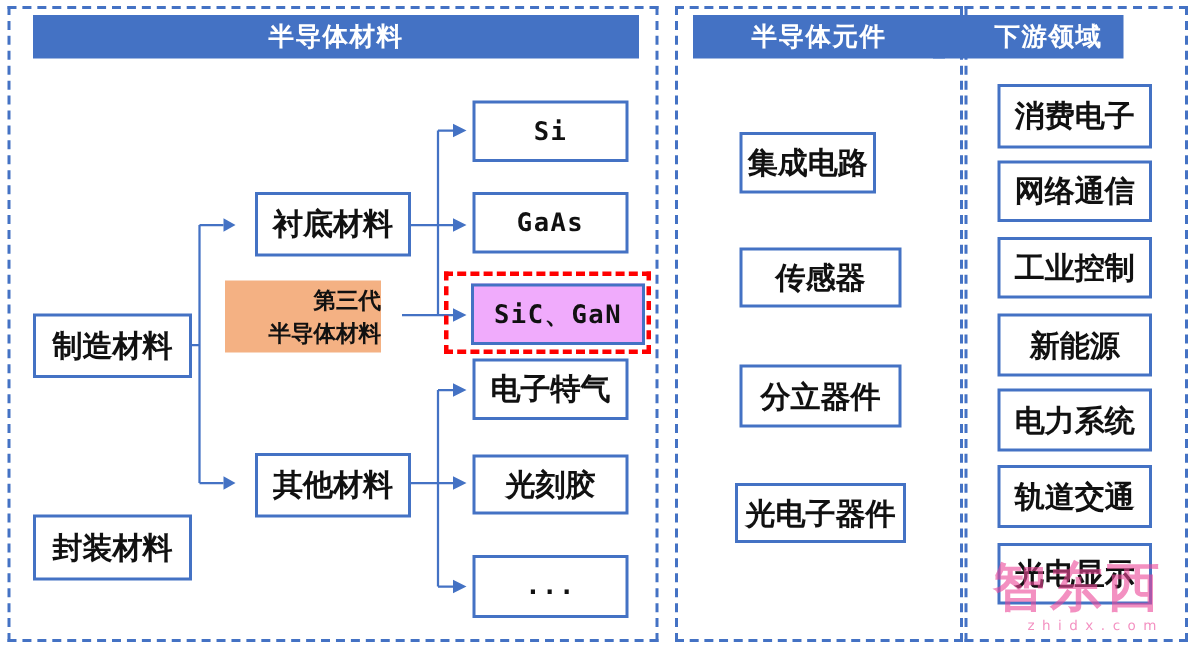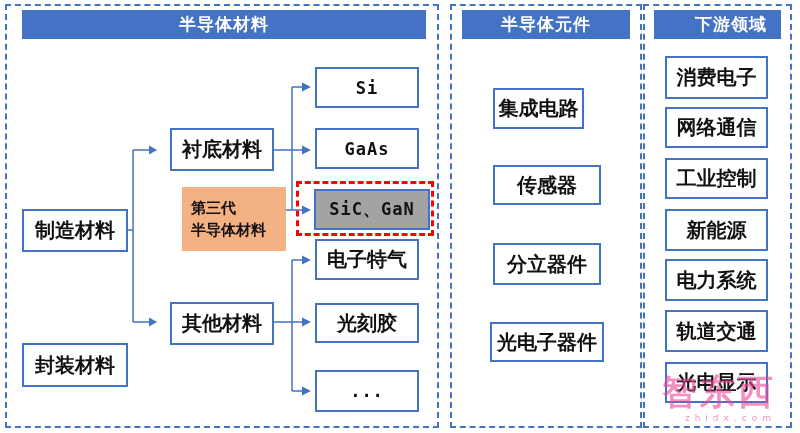--- a/index.html
+++ b/index.html
@@ -11,21 +11,21 @@
   .hdr{
     position:absolute;background:#4472C4;color:#fff;font-weight:bold;font-size:17px;
     display:flex;align-items:center;justify-content:center;box-sizing:border-box;letter-spacing:1px;
   }
   .box{
     position:absolute;background:#fff;border:2px solid #4472C4;color:#111;
     font-weight:bold;font-size:20px;display:flex;align-items:center;justify-content:center;
     box-sizing:border-box;white-space:nowrap;
   }
   .mono{font-family:"DejaVu Sans Mono","Liberation Mono",monospace;font-size:17px;letter-spacing:1px;}
-  .orange{background:#a3a3a3;}
+  .orange{background:#f0abfc;}
   .label-orange{
     position:absolute;background:#F4B183;color:#111;font-weight:bold;font-size:15px;line-height:1.5;
     display:flex;flex-direction:column;justify-content:center;padding-left:9px;box-sizing:border-box;
     white-space:nowrap;
   }
   .red-dash{position:absolute;border:3px dashed #FF0000;box-sizing:border-box;background:transparent;}
   svg.connectors{position:absolute;left:0;top:0;pointer-events:none;}
   .wm{
     position:absolute;right:24px;bottom:10px;text-align:right;color:#ec4899;opacity:.6;
     pointer-events:none;z-index:5;
@@ -60,21 +60,21 @@
     </g>
   </svg>
 
   <div class="hdr" style="left:22px;top:10px;width:404px;height:29px;">半导体材料</div>
 
   <div class="box" style="left:22px;top:209px;width:106px;height:43px;">制造材料</div>
   <div class="box" style="left:22px;top:343px;width:106px;height:44px;">封装材料</div>
 
   <div class="box" style="left:170px;top:128px;width:104px;height:43px;">衬底材料</div>
 
-  <div class="label-orange" style="left:182px;top:187px;width:104px;height:64px;">
+  <div class="label-orange" style="left:150px;top:187px;width:104px;height:48px;align-items:flex-end;">
     <span>第三代</span>
     <span>半导体材料</span>
   </div>
 
   <div class="box" style="left:170px;top:302px;width:104px;height:43px;">其他材料</div>
 
   <div class="box mono" style="left:315px;top:67px;width:104px;height:41px;">Si</div>
   <div class="box mono" style="left:315px;top:128px;width:104px;height:41px;">GaAs</div>
 
   <div class="red-dash" style="left:296px;top:181px;width:138px;height:55px;"></div>
@@ -84,21 +84,21 @@
   <div class="box" style="left:315px;top:303px;width:104px;height:40px;">光刻胶</div>
   <div class="box mono" style="left:315px;top:370px;width:104px;height:42px;">...</div>
 
   <div class="hdr" style="left:462px;top:10px;width:168px;height:29px;">半导体元件</div>
 
   <div class="box" style="left:493px;top:88px;width:91px;height:41px;">集成电路</div>
   <div class="box" style="left:493px;top:165px;width:108px;height:40px;">传感器</div>
   <div class="box" style="left:493px;top:243px;width:108px;height:42px;">分立器件</div>
   <div class="box" style="left:490px;top:322px;width:114px;height:40px;">光电子器件</div>
 
-  <div class="hdr" style="left:654px;top:10px;width:127px;height:29px;padding-left:27px;">下游领域</div>
+  <div class="hdr" style="left:622px;top:10px;width:127px;height:29px;padding-left:27px;">下游领域</div>
 
   <div class="box" style="left:665px;top:56px;width:103px;height:43px;">消费电子</div>
   <div class="box" style="left:665px;top:107px;width:103px;height:41px;">网络通信</div>
   <div class="box" style="left:665px;top:158px;width:103px;height:41px;">工业控制</div>
   <div class="box" style="left:665px;top:209px;width:103px;height:42px;">新能源</div>
   <div class="box" style="left:665px;top:259px;width:103px;height:42px;">电力系统</div>
   <div class="box" style="left:665px;top:310px;width:103px;height:42px;">轨道交通</div>
   <div class="box" style="left:665px;top:362px;width:103px;height:41px;">光电显示</div>
 
   <div class="wm">

